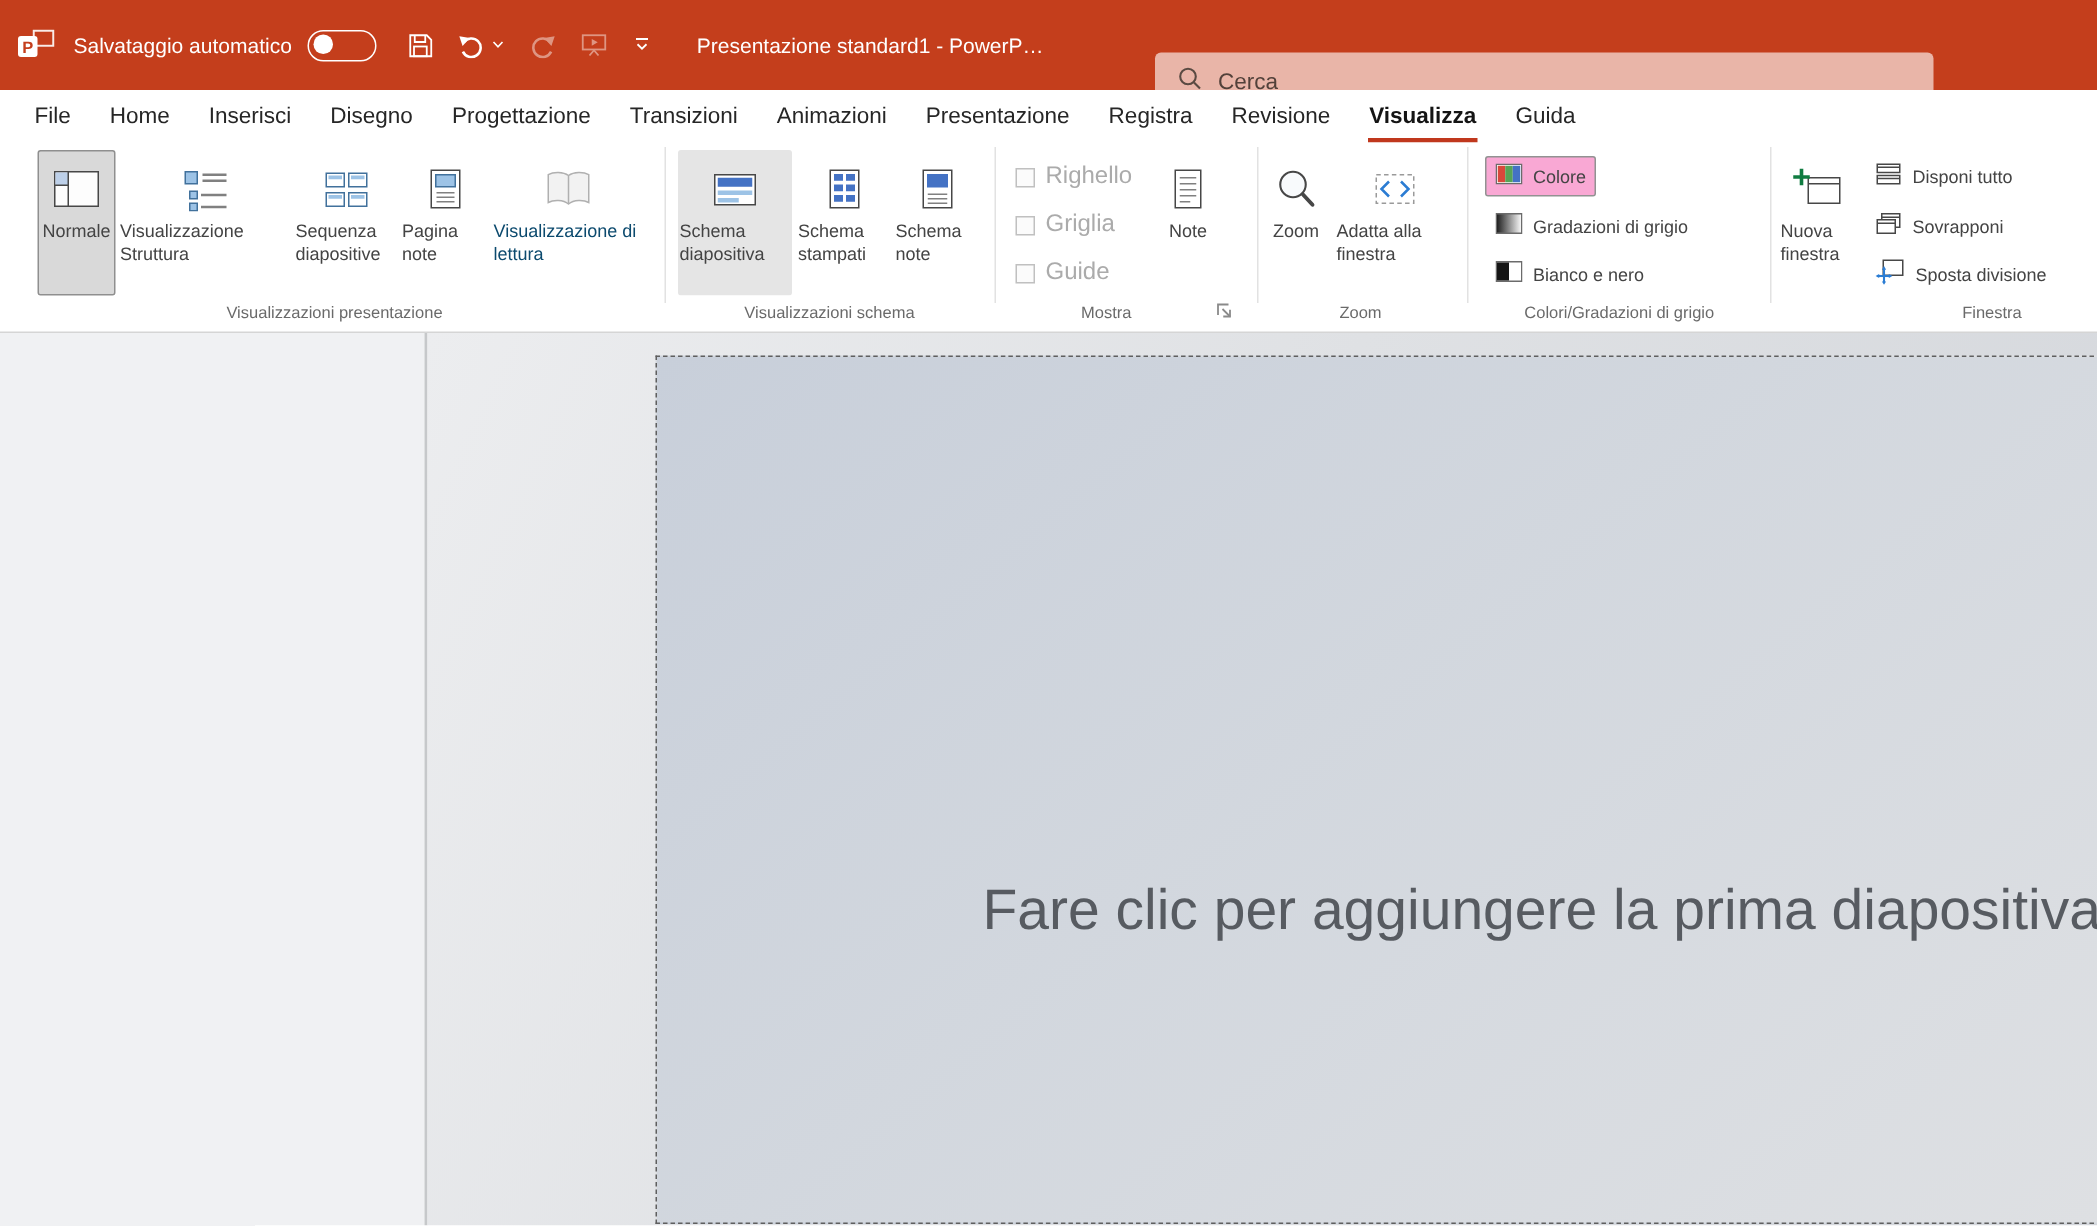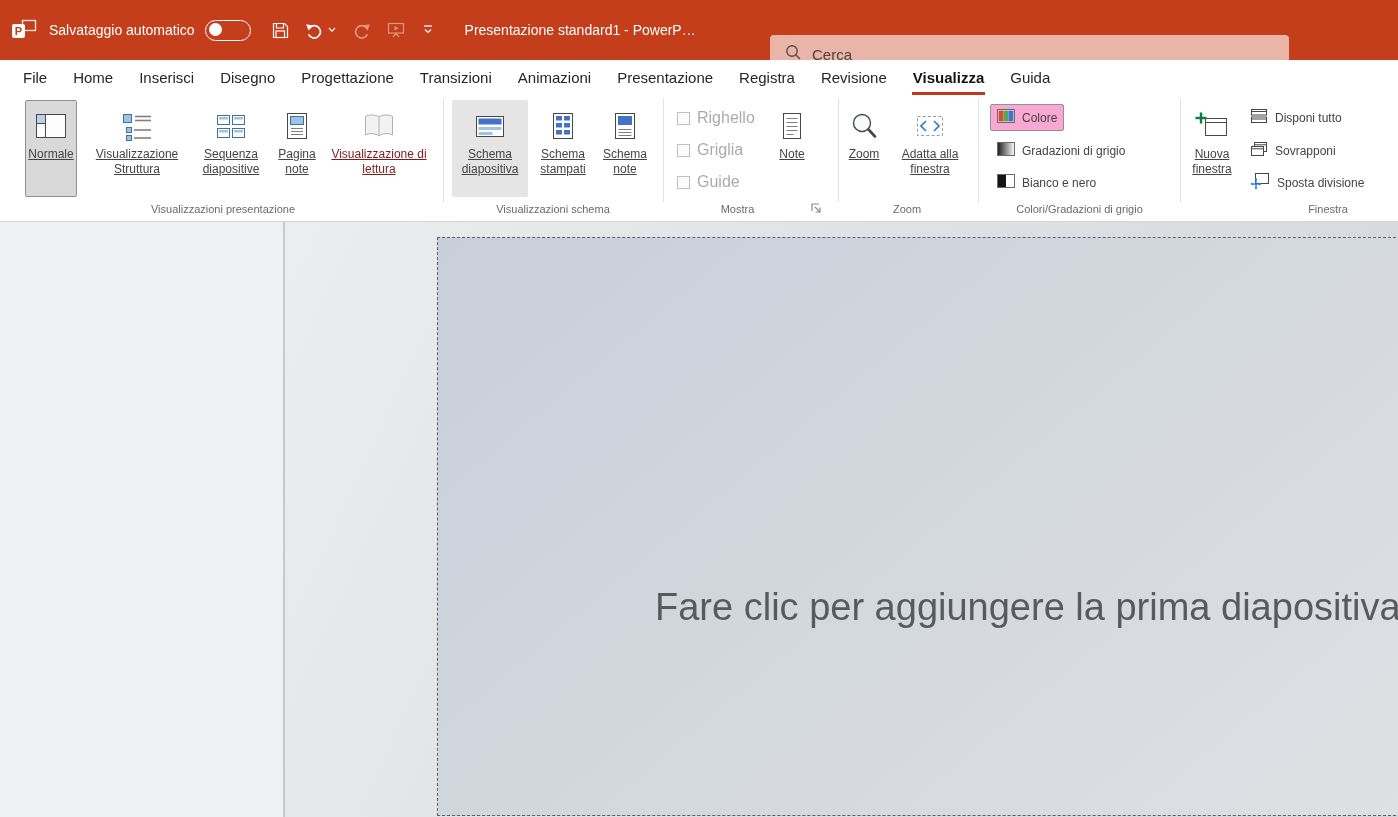--- a/index.html
+++ b/index.html
@@ -37,27 +37,27 @@
     bottom:0; height:3px; background:#C0381D; }
 
   
   .ribbon { position:absolute; left:0; top:95px; width:100%; height:127px;
     background:#fff; border-bottom:1px solid #D5D5D5; }
   .gdiv { position:absolute; top:3px; height:104px; width:1px; background:#E2E2E2; }
   .grouplabel { position:absolute; top:107px; height:16px; font-size:11px;
     color:#6a6a6a; text-align:center; line-height:14px; white-space:nowrap; }
   .bigbtn { position:absolute; top:5px; height:97px; display:flex;
     flex-direction:column; align-items:center; padding-top:7px; font-size:12px;
-    color:#444; text-align:center; line-height:1.25; border:1px solid transparent;
-    border-radius:2px; cursor:pointer;text-decoration:underline; }
+    color:#444; line-height:1.25; border:1px solid transparent;
+    border-radius:2px; cursor:pointer; }
   .bigbtn .ic { height:36px; display:flex; align-items:center; justify-content:center; }
   .bigbtn .lbl { margin-top:3px; }
   .bigbtn.selected { background:#D9D9D9; border-color:#8F8F8F; }
   .bigbtn.pressed  { background:#E5E5E5; }
-  .bigbtn.disabled { color:#7f1d1d; cursor:default; }
+  .bigbtn.disabled { color:#0c4a6e; cursor:default; }
   .smallbtn { position:absolute; display:flex; align-items:center; gap:7px;
     font-size:12px; color:#444; height:27px; padding:0 6px;
     border:1px solid transparent; border-radius:2px; cursor:pointer; white-space:nowrap; }
   .smallbtn.selected { background:#f9a8d4; border-color:#929292; }
   .chk { position:absolute; display:flex; align-items:center; gap:7px;
     font-size:16px; color:#ABABAB; height:16px; cursor:default; white-space:nowrap; }
   .chk .box { width:13px; height:13px; border:1px solid #C0C0C0; background:#FBFBFB; flex:none; }
   .launcher { position:absolute; width:14px; height:14px; cursor:pointer; }
 
   

